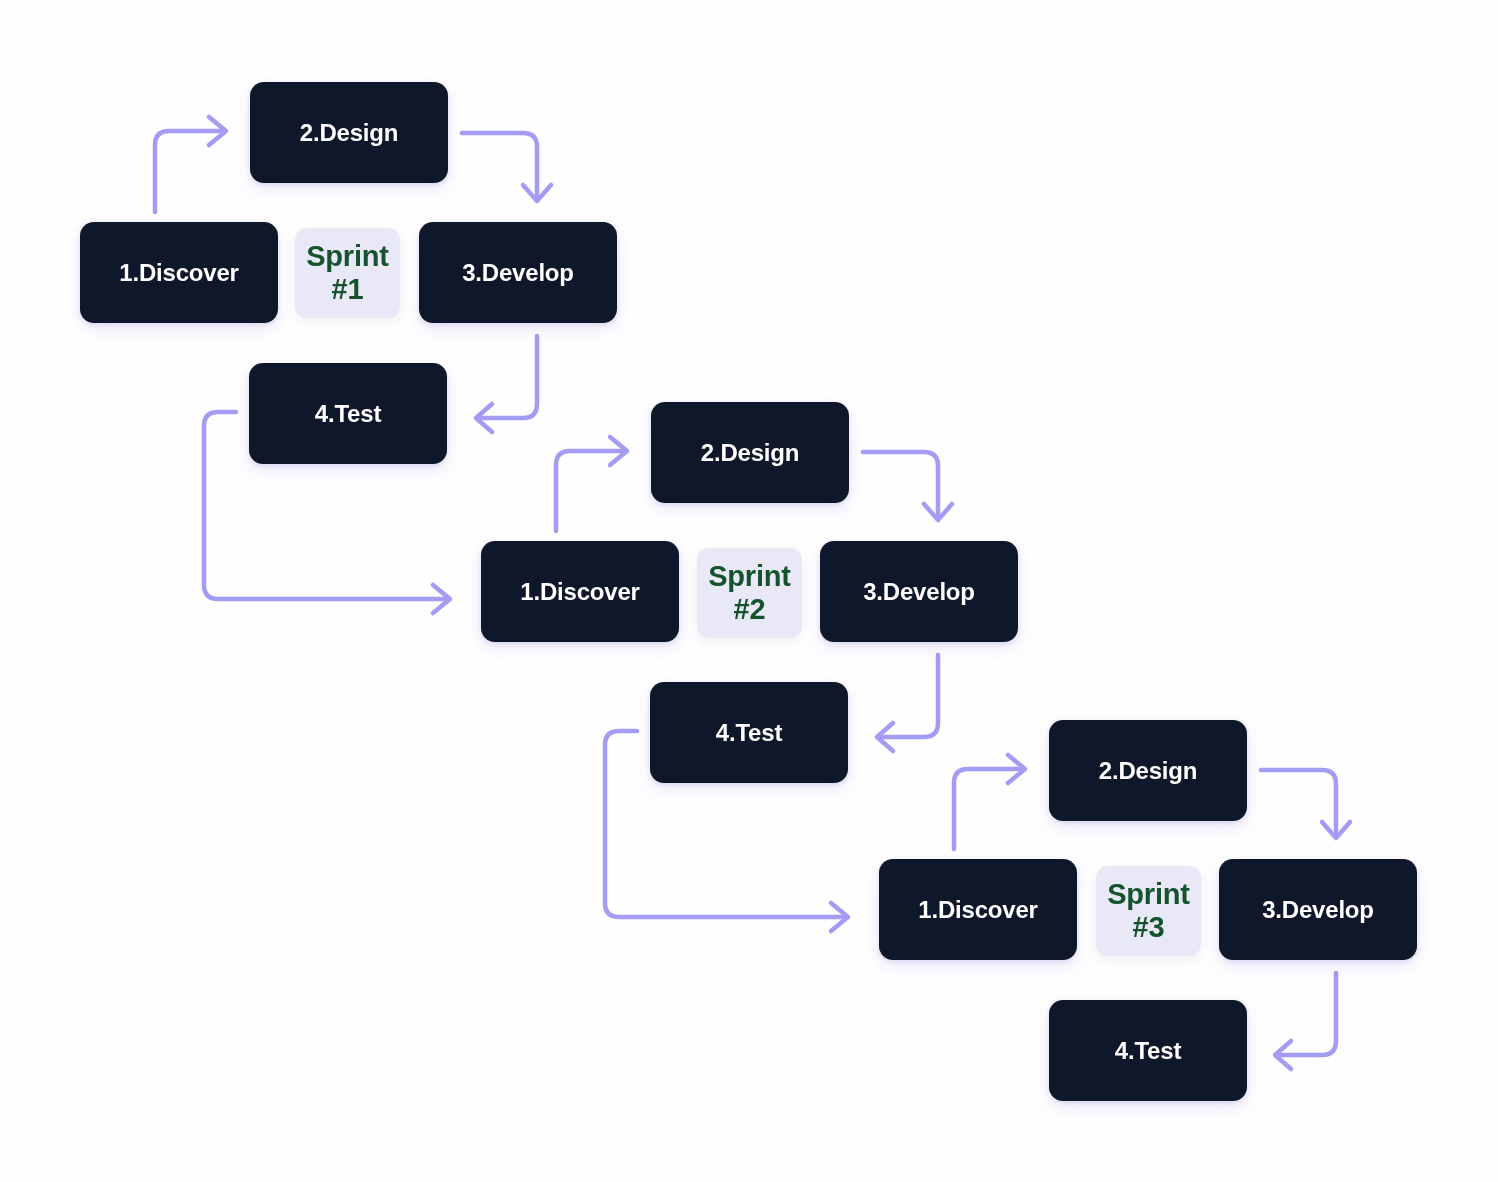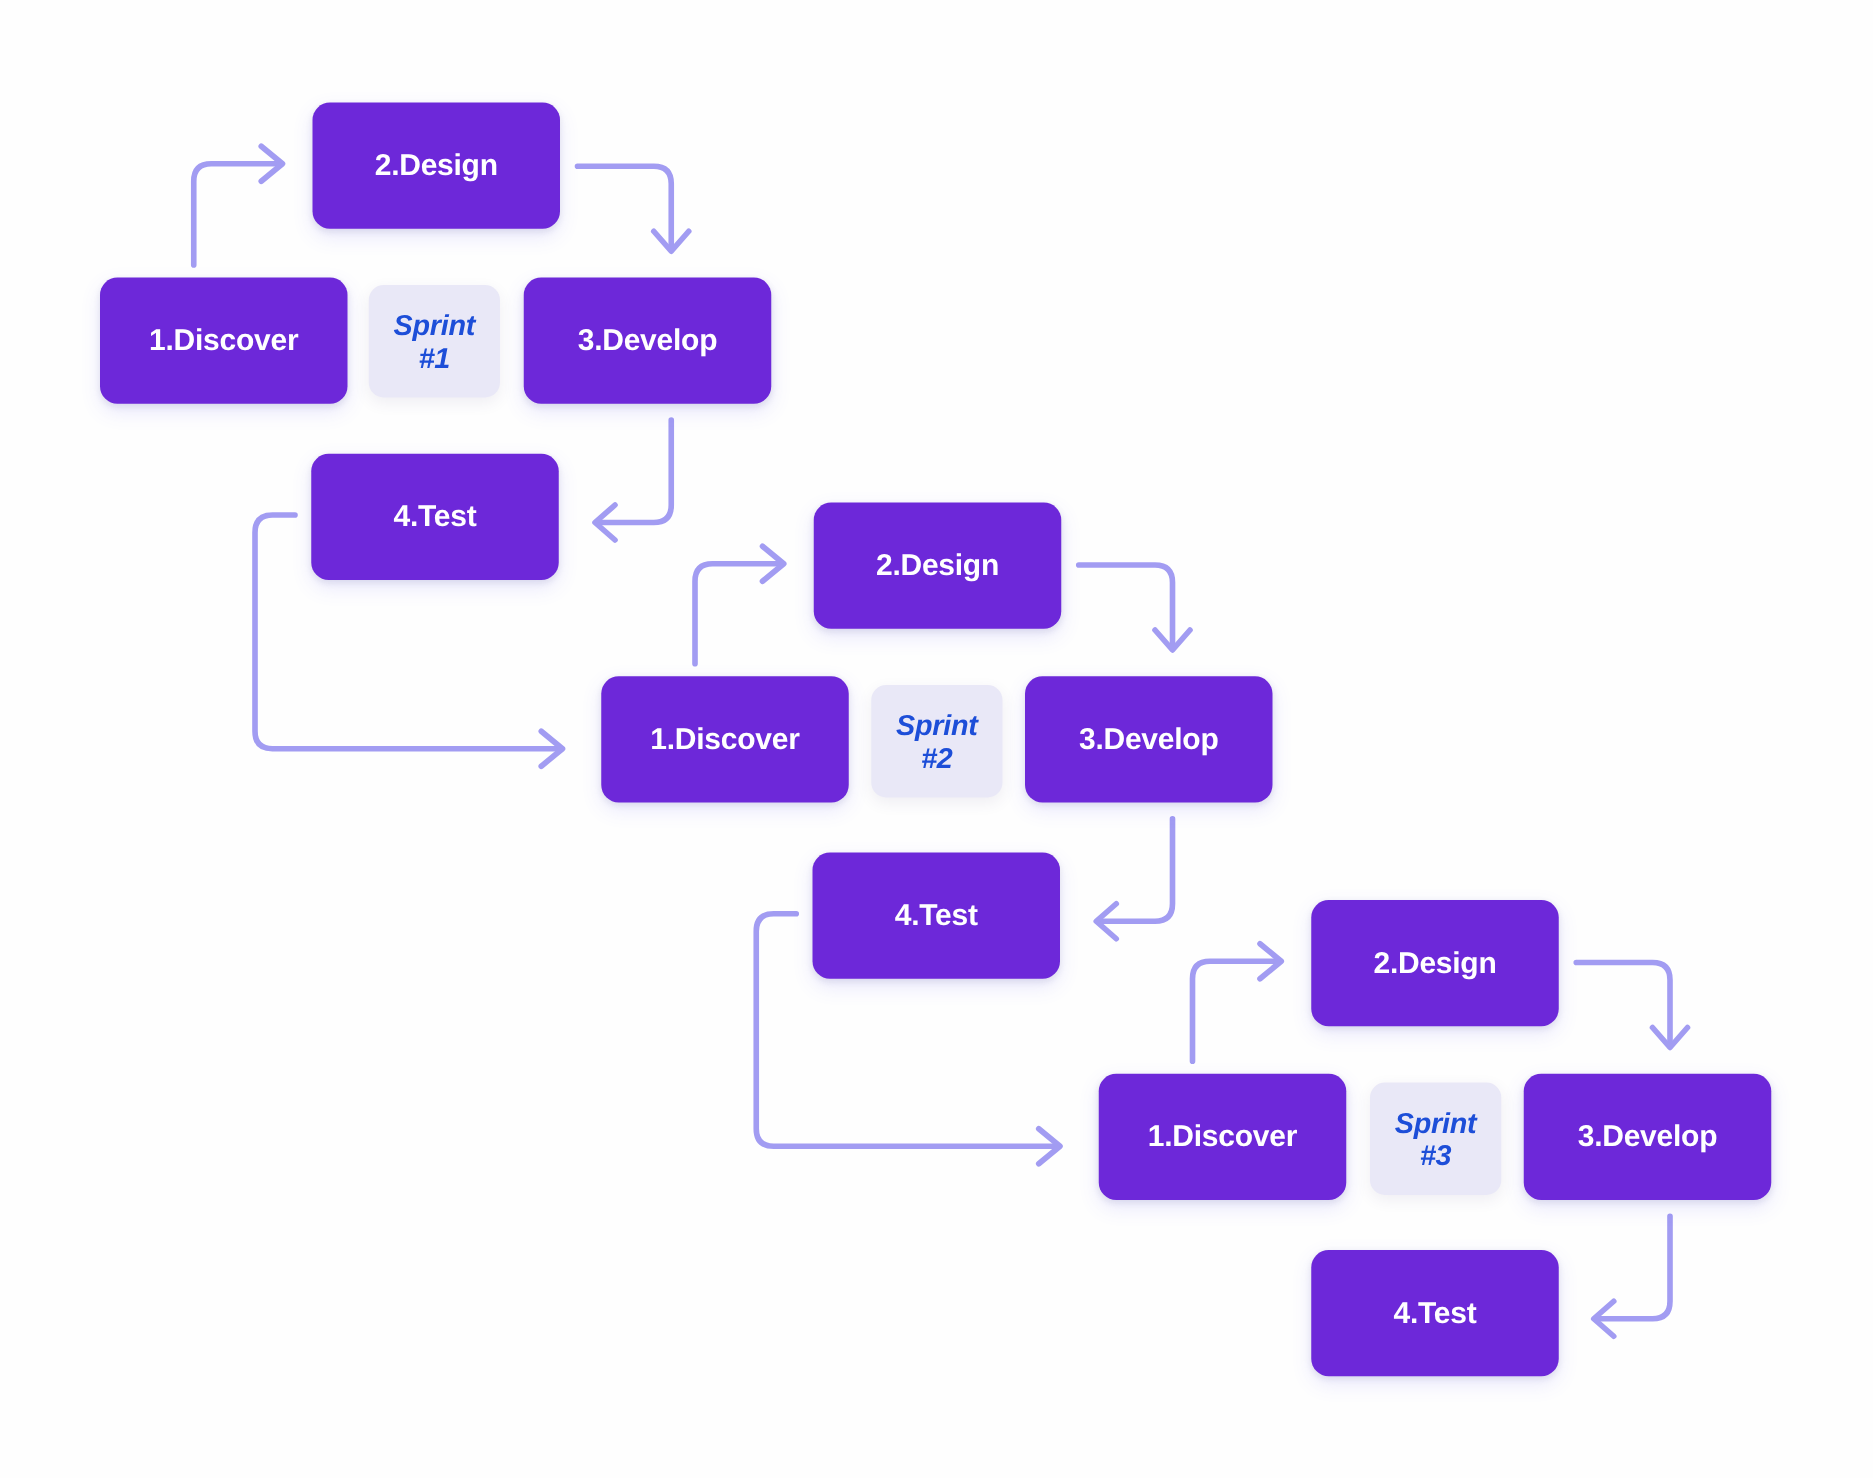--- a/index.html
+++ b/index.html
@@ -17,33 +17,32 @@
     position:absolute;
     display:flex;align-items:center;justify-content:center;
     text-align:center;
     box-sizing:border-box;
     border-radius:14px;
     font-weight:bold;
     line-height:1.15;
     letter-spacing:-0.2px;
   }
   .node.phase{
-    background:#6d28d9;
+    background:#0f172a;
     color:#ffffff;
     font-size:24px;
     box-shadow:0 6px 16px rgba(91,83,247,0.13), 0 2px 5px rgba(40,35,90,0.10);
   }
   .node.sprint{
     background:#e9e8f7;
-    color:#1d4ed8;
-    font-size:23px;
+    color:#14532d;
+    font-size:29px;
     border-radius:12px;
     box-shadow:0 4px 12px rgba(60,55,120,0.08);
     white-space:pre-line;
-    font-style:italic;
   }
 </style>
 </head>
 <body>
 
 <div id="canvas">
 
   <svg id="arrows" viewBox="0 0 1498 1182" xmlns="http://www.w3.org/2000/svg">
     <g fill="none" stroke="#a29cf2" stroke-width="4.5" stroke-linecap="round" stroke-linejoin="round">
 

